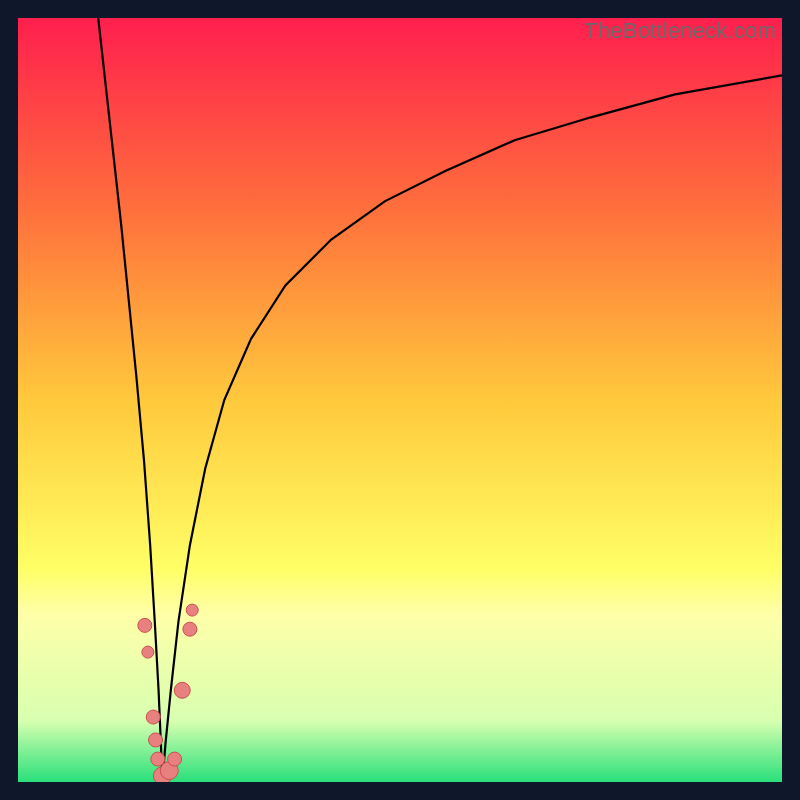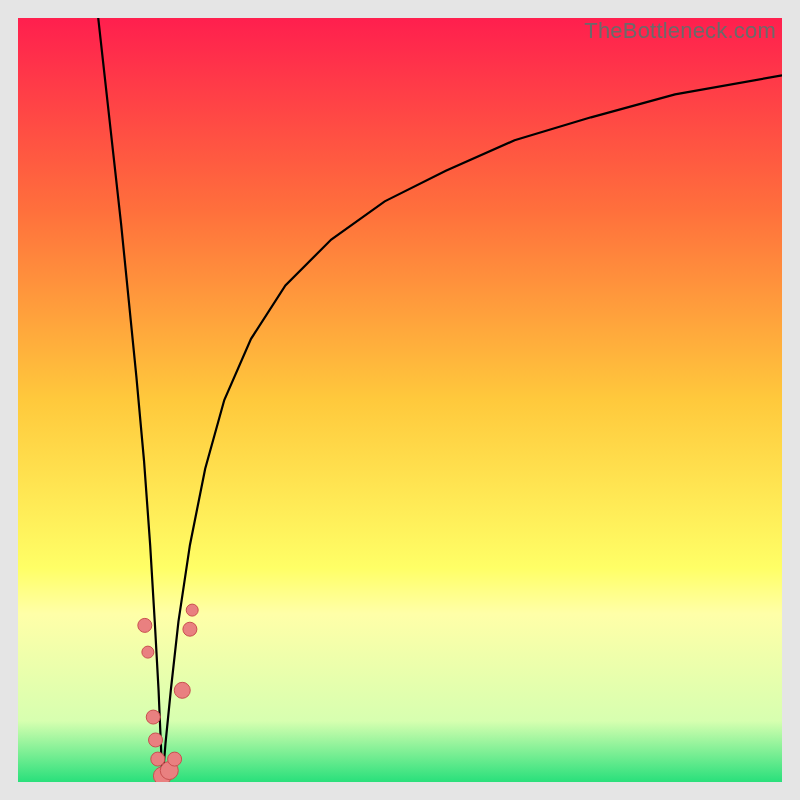--- a/index.html
+++ b/index.html
@@ -9,21 +9,21 @@
     height: 800px;
     background: #000;
     overflow: hidden;
   }
   .frame {
     position: absolute;
     left: 0;
     top: 0;
     width: 800px;
     height: 800px;
-    background: #e5e5e5;
+    background: #0f172a;
   }
   .plot {
     position: absolute;
     left: 18px;
     top: 18px;
     width: 764px;
     height: 764px;
     overflow: hidden;
   }
   .watermark {

